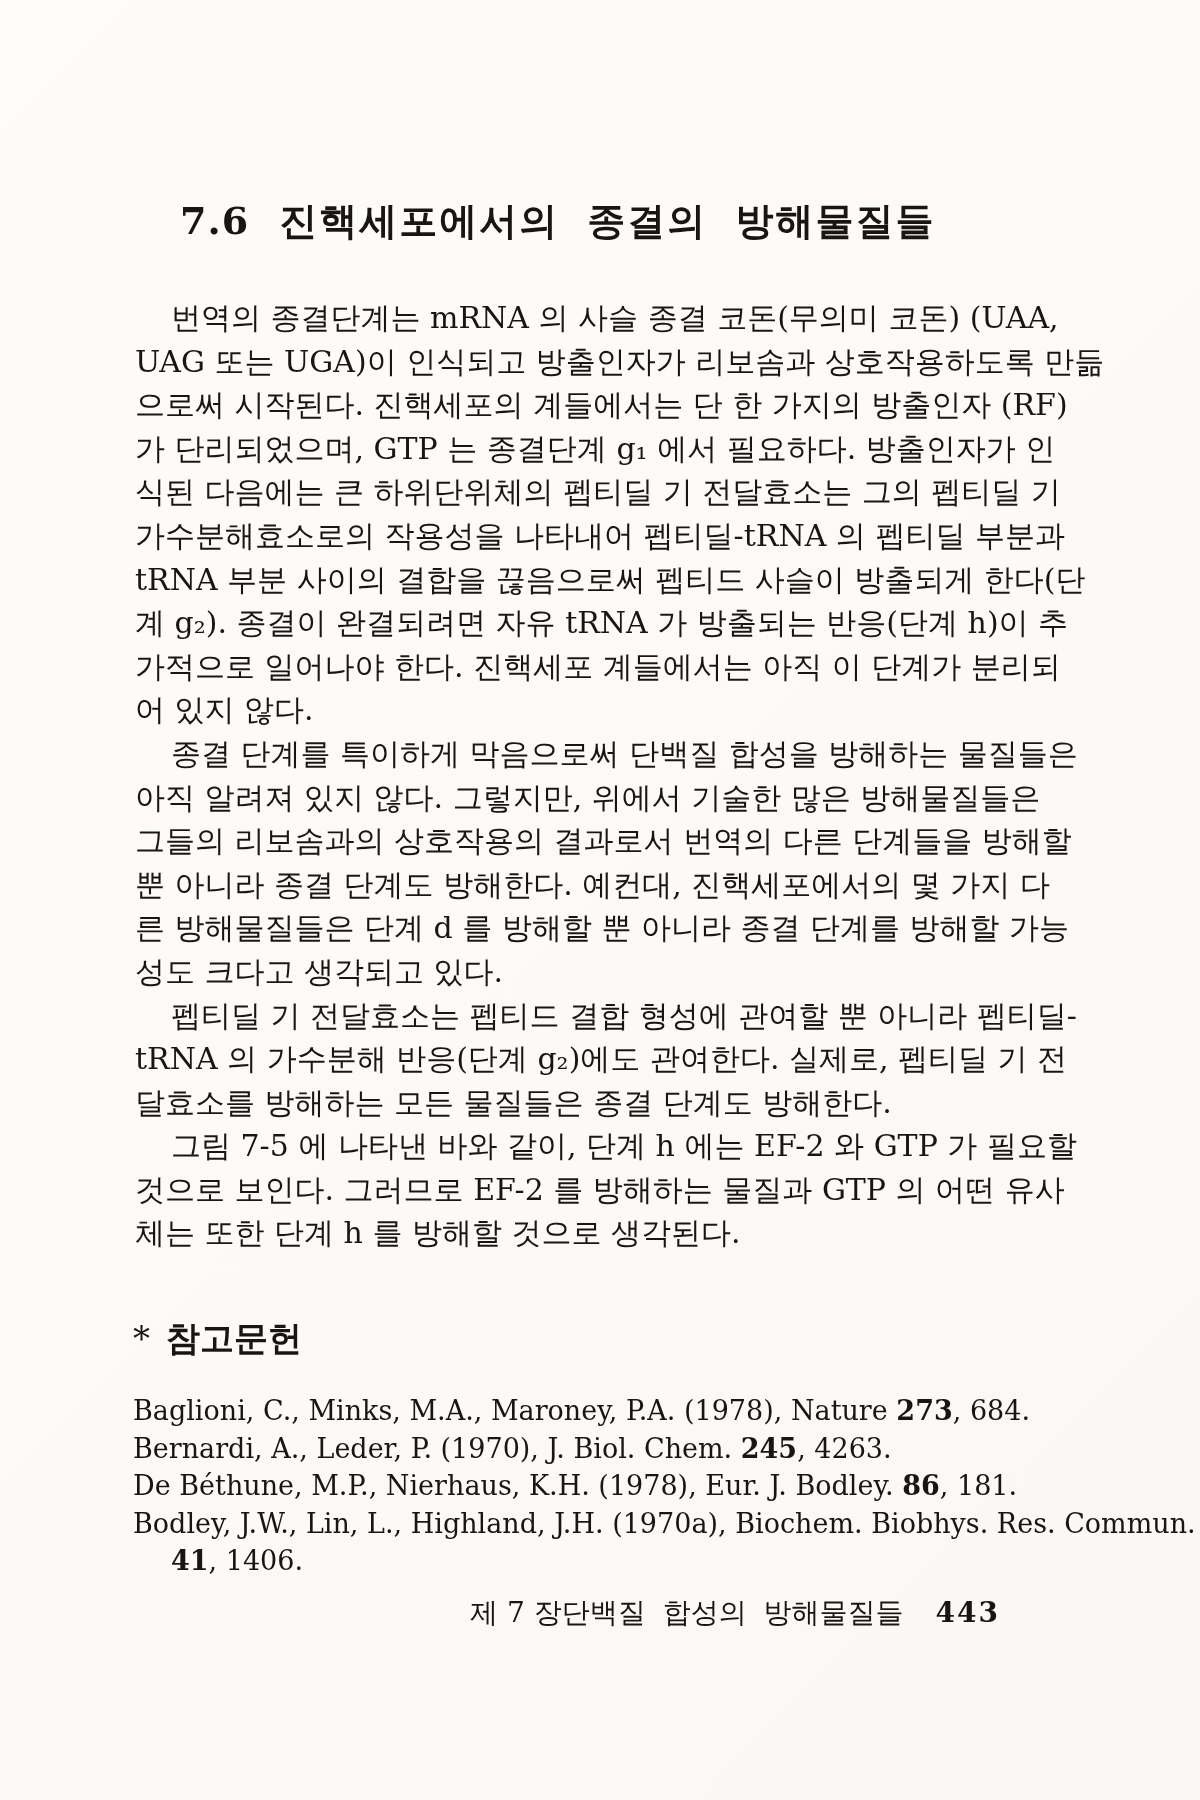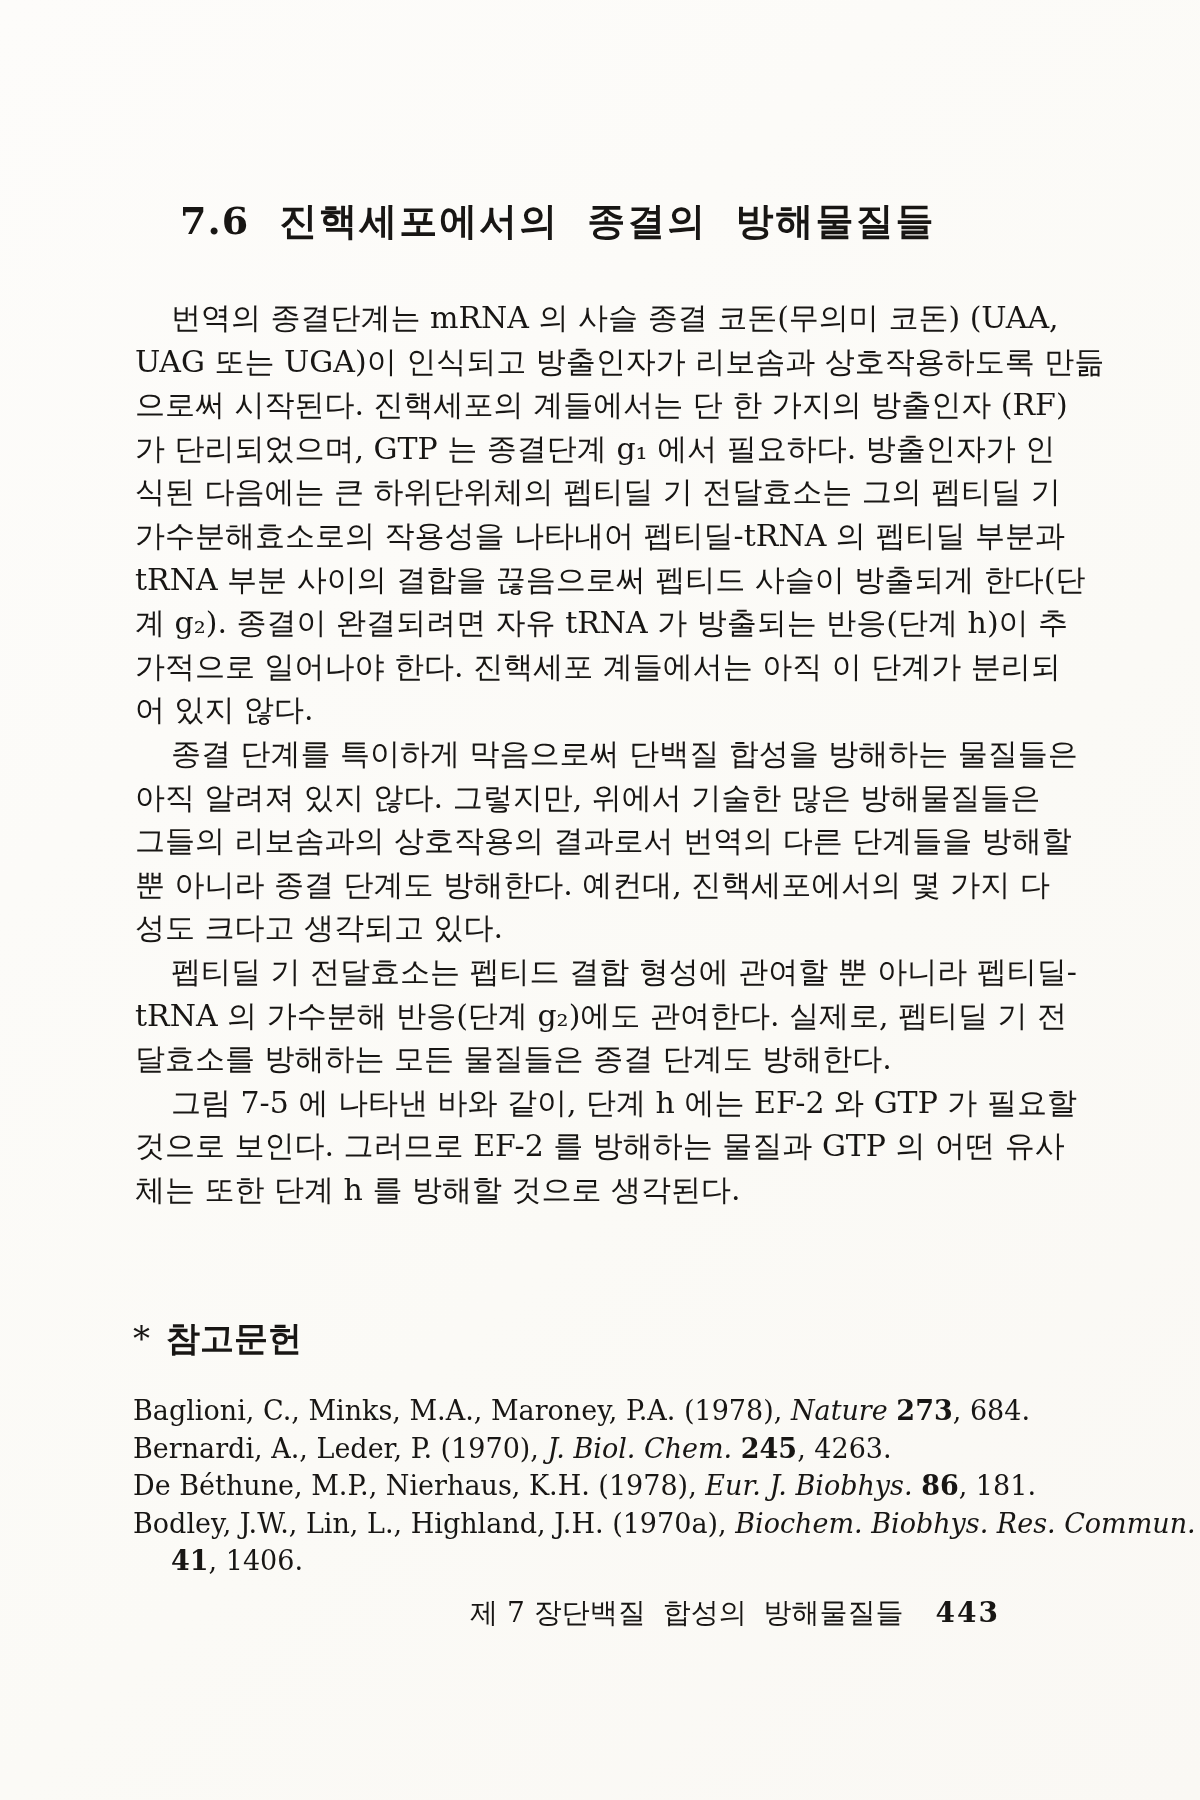--- a/index.html
+++ b/index.html
@@ -63,21 +63,21 @@
   .ref-list {
     position: absolute;
     top: 1392px;
     left: 133px;
     width: 880px;
     font-size: 27px;
     line-height: 37.5px;
   }
   .ref-line { height: 37.5px; white-space: nowrap; }
   .ref-line.ref-indent { padding-left: 38px; }
-  .it { font-style: italic; }
+  .it { }
   .bd { font-weight: 700; }
 
   .footer {
     position: absolute;
     top: 1594px;
     right: 200px;
     font-size: 28px;
     white-space: nowrap;
   }
   .footer .chap { }
@@ -104,20 +104,21 @@
       <div class="bline">tRNA 부분 사이의 결합을 끊음으로써 펩티드 사슬이 방출되게 한다(단</div>
       <div class="bline">계 g₂). 종결이 완결되려면 자유 tRNA 가 방출되는 반응(단계 h)이 추</div>
       <div class="bline">가적으로 일어나야 한다. 진핵세포 계들에서는 아직 이 단계가 분리되</div>
       <div class="bline last">어 있지 않다.</div>
     </div>
     <div>
       <div class="bline ind">종결 단계를 특이하게 막음으로써 단백질 합성을 방해하는 물질들은</div>
       <div class="bline">아직 알려져 있지 않다. 그렇지만, 위에서 기술한 많은 방해물질들은</div>
       <div class="bline">그들의 리보솜과의 상호작용의 결과로서 번역의 다른 단계들을 방해할</div>
       <div class="bline">뿐 아니라 종결 단계도 방해한다. 예컨대, 진핵세포에서의 몇 가지 다</div>
+      <div class="bline">른 방해물질들은 단계 d 를 방해할 뿐 아니라 종결 단계를 방해할 가능</div>
       <div class="bline last">성도 크다고 생각되고 있다.</div>
     </div>
     <div>
       <div class="bline ind">펩티딜 기 전달효소는 펩티드 결합 형성에 관여할 뿐 아니라 펩티딜-</div>
       <div class="bline">tRNA 의 가수분해 반응(단계 g₂)에도 관여한다. 실제로, 펩티딜 기 전</div>
       <div class="bline last">달효소를 방해하는 모든 물질들은 종결 단계도 방해한다.</div>
     </div>
     <div>
       <div class="bline ind">그림 7-5 에 나타낸 바와 같이, 단계 h 에는 EF-2 와 GTP 가 필요할</div>
       <div class="bline">것으로 보인다. 그러므로 EF-2 를 방해하는 물질과 GTP 의 어떤 유사</div>
@@ -125,21 +126,21 @@
     </div>
   </div>
 
   <div class="ref-heading">
     <span class="marker">*</span><span>참고문헌</span>
   </div>
 
   <div class="ref-list">
       <div class="ref-line"><span>Baglioni, C., Minks, M.A., Maroney, P.A. (1978), </span><span class="it">Nature</span><span> </span><span class="bd">273</span><span>, 684.</span></div>
       <div class="ref-line"><span>Bernardi, A., Leder, P. (1970), </span><span class="it">J. Biol. Chem.</span><span> </span><span class="bd">245</span><span>, 4263.</span></div>
-      <div class="ref-line"><span>De Béthune, M.P., Nierhaus, K.H. (1978), </span><span class="it">Eur. J. Biobhys.</span><span> </span><span class="bd">86</span><span>, 181.</span></div>
+      <div class="ref-line"><span>De Béthune, M.P., Nierhaus, K.H. (1978), </span><span class="it">Eur. J. Bodley.</span><span> </span><span class="bd">86</span><span>, 181.</span></div>
       <div class="ref-line"><span>Bodley, J.W., Lin, L., Highland, J.H. (1970a), </span><span class="it">Biochem. Biobhys. Res. Commun.</span></div>
       <div class="ref-line ref-indent"><span class="bd">41</span><span>, 1406.</span></div>
     </div>
 
   <div class="footer">
     <span class="chap">제 7 장</span><span class="ftitle">단백질 합성의 방해물질들</span><span class="pagenum">443</span>
   </div>
 
 </div>
 

